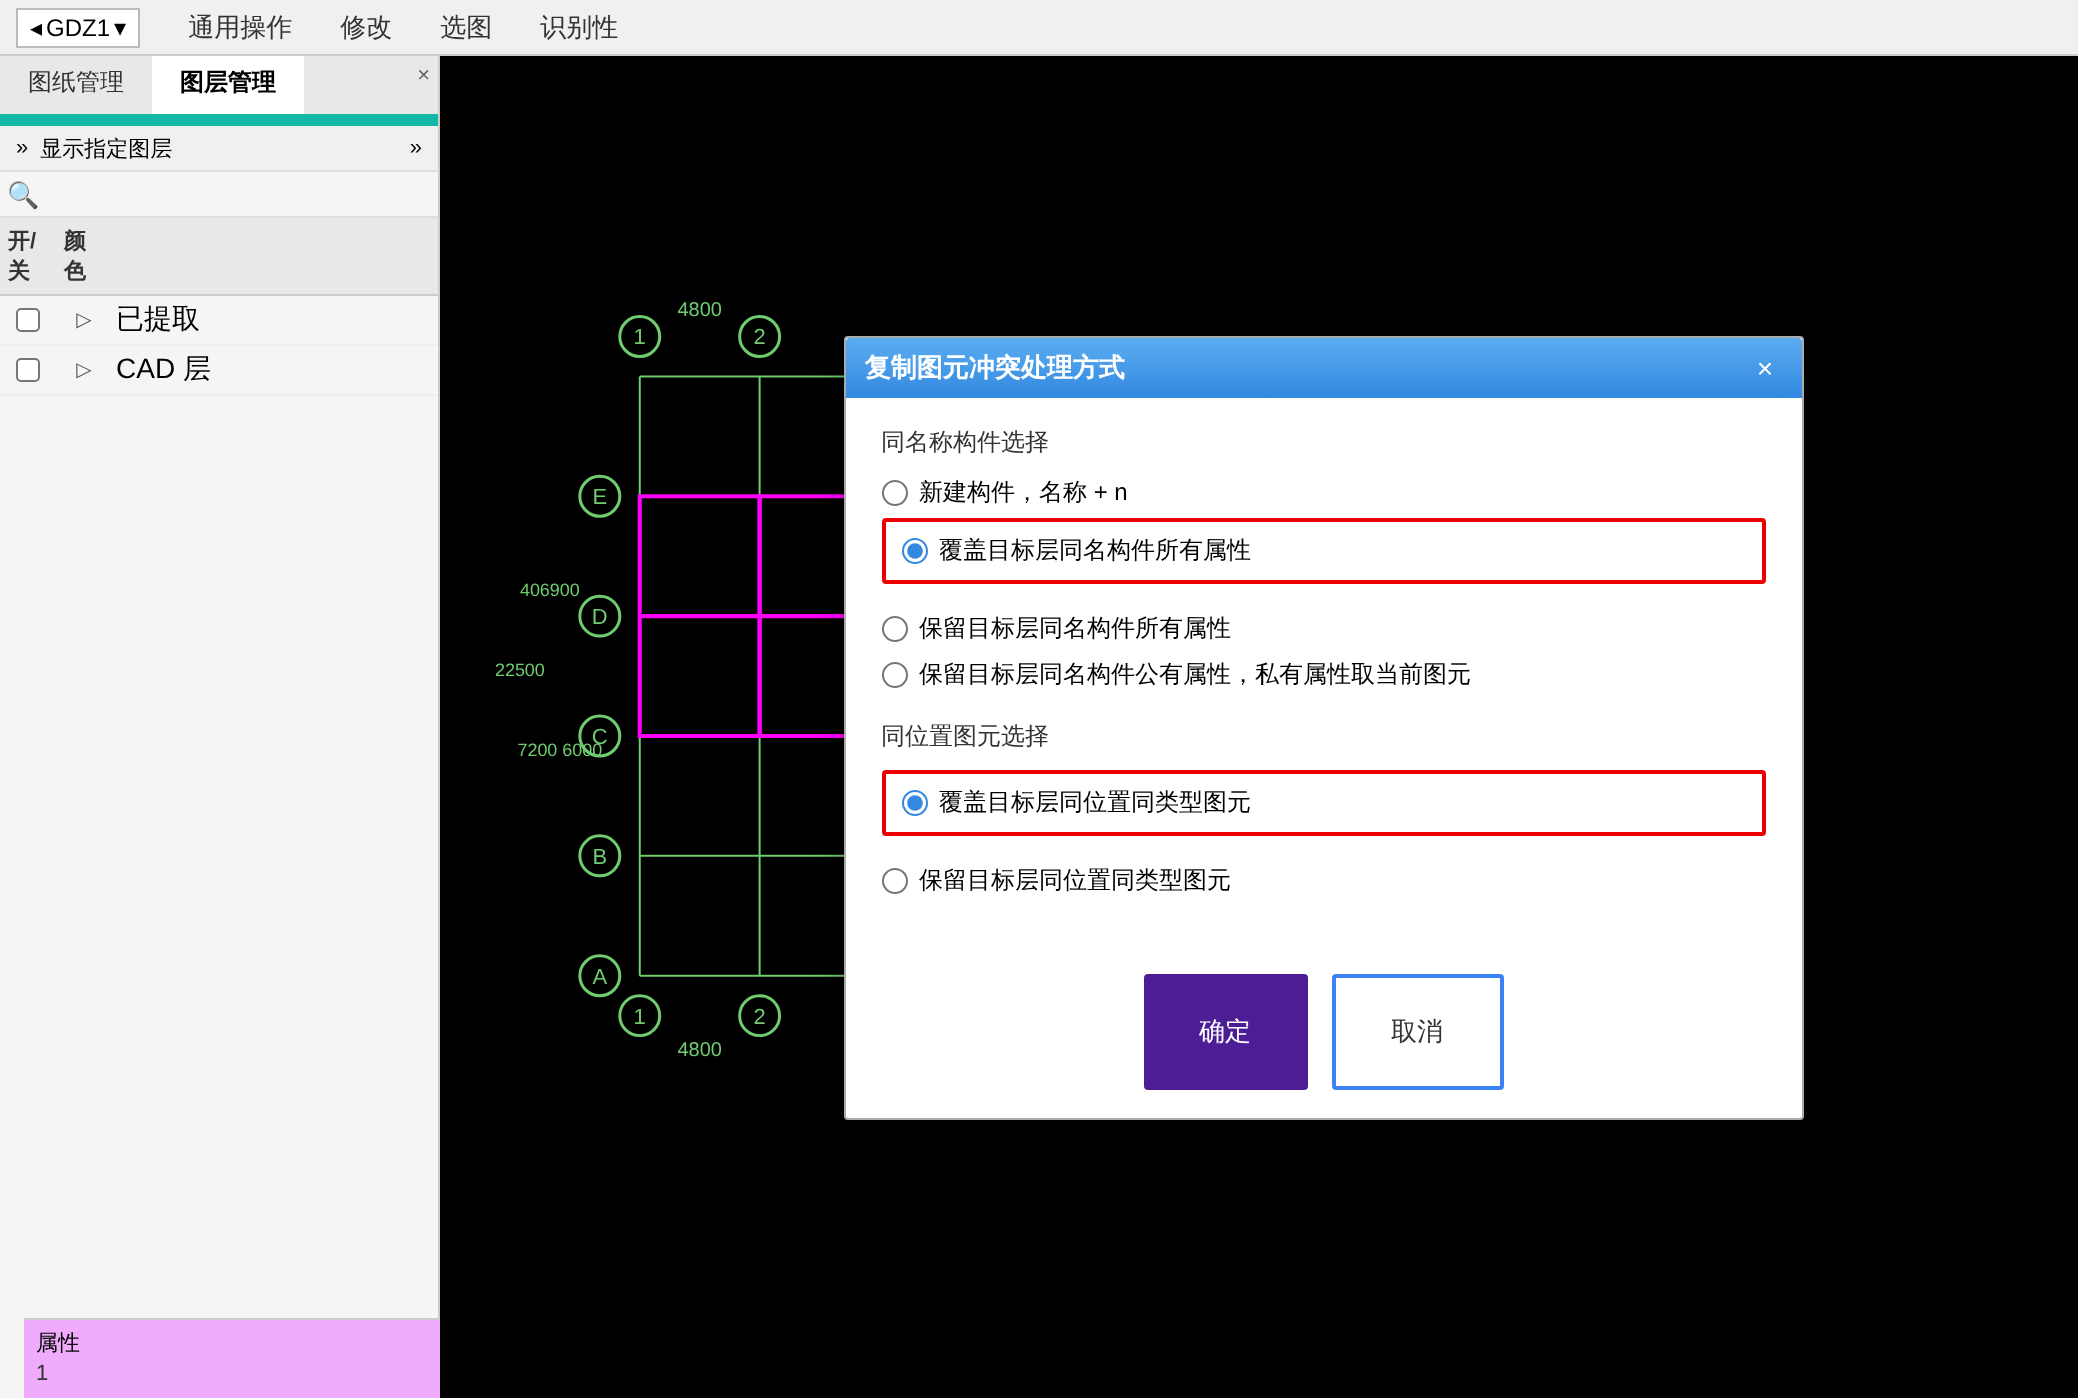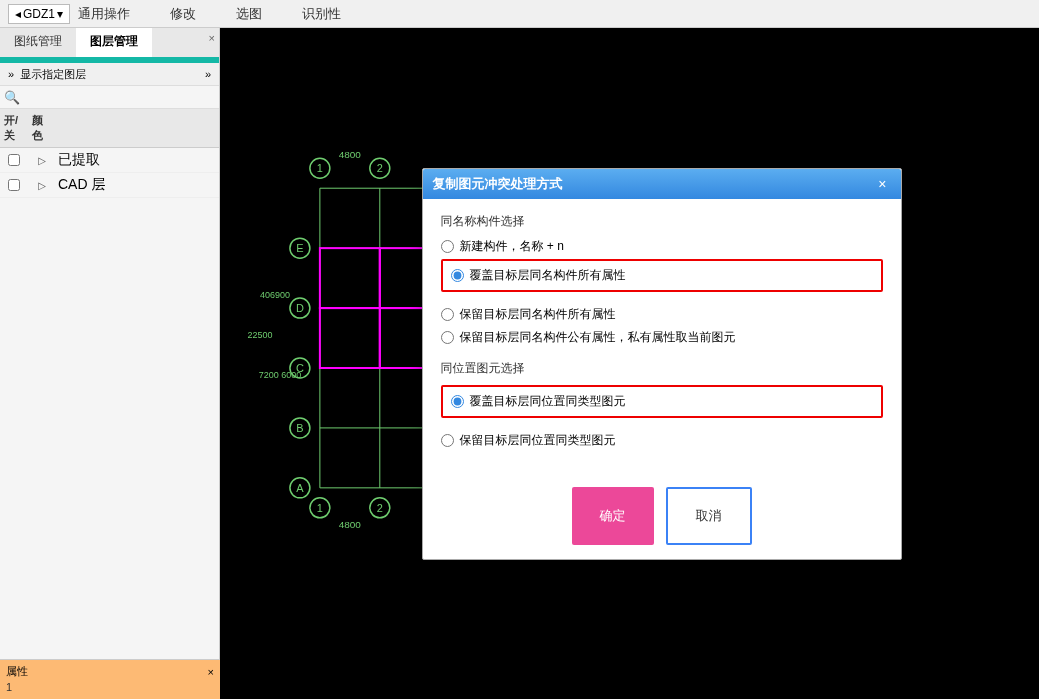--- a/index.html
+++ b/index.html
@@ -28,21 +28,22 @@
       gap: 2px;
       background: white;
       border: 1px solid #bbb;
       padding: 2px 6px;
       font-size: 12px;
       cursor: pointer;
     }
     .top-bar-menu {
       display: flex;
       align-items: flex-start;
-      gap: 40px;
+      gap: 24px;
+      margin-left: 16px;
       font-size: 13px;
     }
     .top-bar-menu span {
       cursor: pointer;
       color: #333;
     }
 
     
     .main-layout {
       display: flex;
@@ -262,21 +263,21 @@
       font-size: 12px;
     }
 
     .dialog-footer {
       display: flex;
       justify-content: center;
       gap: 12px;
       padding: 10px 18px 14px;
     }
     .btn-primary {
-      background: #ec4899;
+      background: #4c1d95;
       color: white;
       border: none;
       padding: 6px 28px;
       font-size: 13px;
       cursor: pointer;
       border-radius: 2px;
     }
     .btn-secondary {
       background: white;
       color: #333;
@@ -339,21 +340,21 @@
       </div>
       <div class="layer-item">
         <div class="layer-checkbox">
           <input type="checkbox" style="">
         </div>
         <div class="layer-expand">▷</div>
         <div class="layer-name">CAD 层</div>
       </div>
     </div>
 
-    <div style="position:absolute; bottom:0; left:0; width:220px; background:#fdba74; border-top:1px solid #ccc; padding:4px 6px;">
+    <div style="position:absolute; bottom:0; left:12px; width:220px; background:#f0abfc; border-top:1px solid #ccc; padding:4px 6px;">
       <div style="display:flex; align-items:center; justify-content:space-between; font-size:11px;">
         <span>属性</span>
         <span>×</span>
       </div>
       <div style="font-size:11px; color:#333; padding:2px 0;">1</div>
     </div>
   </div>
 
   <div class="canvas-area">
 

